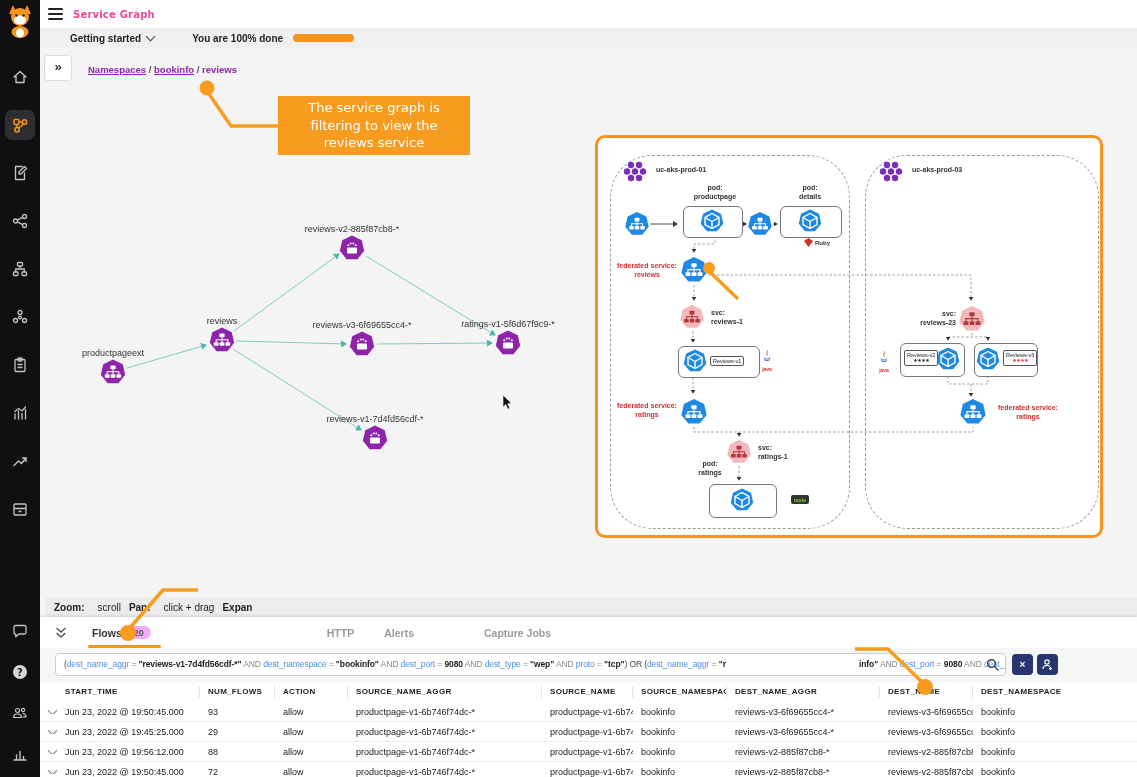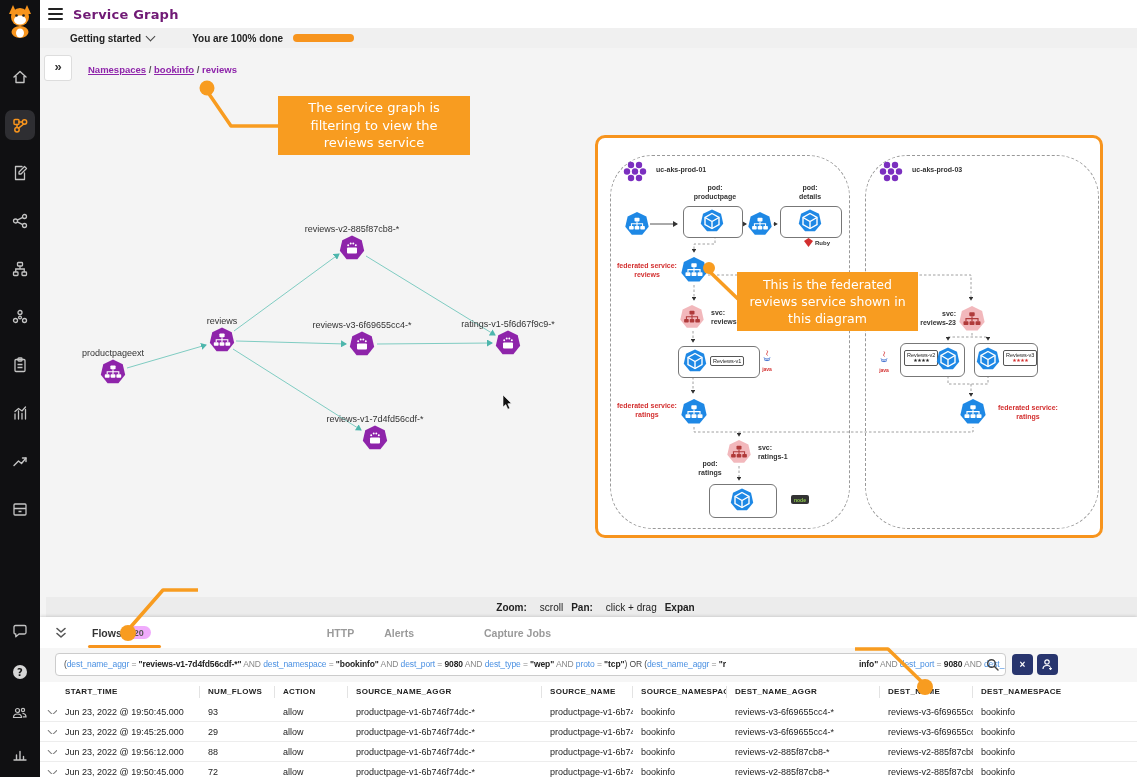--- a/index.html
+++ b/index.html
@@ -9,21 +9,21 @@
   .sidebar{left:0;top:0;width:40px;height:777px;background:#101012;display:flex;flex-direction:column;align-items:center;z-index:30;}
   .logo{margin-top:4px;width:30px;height:34px;}
   .sb-icons{margin-top:24px;display:flex;flex-direction:column;align-items:center;gap:18px;}
   .sb-ic{width:30px;height:30px;display:flex;align-items:center;justify-content:center;border-radius:7px;cursor:pointer;}
   .sb-ic.active{background:#2e2e32;}
   .sb-bottom{margin-top:auto;margin-bottom:8px;display:flex;flex-direction:column;align-items:center;gap:11px;}
   
   .hdr{left:40px;top:0;right:0;height:28px;background:#fff;display:flex;align-items:center;z-index:20;}
   .burger{margin-left:8px;width:15px;display:flex;flex-direction:column;gap:3px;cursor:pointer;}
   .burger i{display:block;height:2px;background:#222;border-radius:1px;}
-  .title{margin-left:10px;font-size:13px;font-weight:bold;color:#701a75;font-family:"DejaVu Sans",sans-serif;letter-spacing:.2px;text-align:center;}
+  .title{margin-left:10px;font-size:10px;font-weight:bold;color:#ec4899;font-family:"DejaVu Sans",sans-serif;letter-spacing:.2px;text-align:center;}
   .gsbar{left:40px;top:28px;right:0;height:20px;background:#f0f0f0;display:flex;align-items:center;z-index:20;}
   .gs-label{margin-left:30px;font-size:10px;font-weight:bold;color:#222;display:flex;align-items:center;gap:6px;cursor:pointer;}
   .gs-status{margin-left:38px;font-size:10px;font-weight:bold;color:#222;}
   .gs-pill{margin-left:10px;width:61px;height:8px;border-radius:4px;background:#F7941D;}
   .chevron{width:6px;height:6px;border-left:1.5px solid #444;border-bottom:1.5px solid #444;transform:rotate(-45deg);display:inline-block;margin-top:-3px;}
   
   .canvas{left:40px;top:48px;right:0;height:569px;background:#f4f4f4;z-index:1;}
   .collapse-btn{left:4px;top:7px;width:26px;height:24px;background:#fff;border:1px solid #ddd;border-radius:3px;color:#333;font-size:13px;text-align:center;line-height:22px;cursor:pointer;font-weight:bold;}
   .crumb{left:48px;top:16px;font-size:9.5px;font-weight:bold;color:#555;}
   .crumb a{color:#8E24AA;text-decoration:underline;cursor:pointer;}
@@ -45,21 +45,21 @@
   .drect{position:absolute;border:1.2px solid #777;border-radius:6px;background:#fff;}
   .lbox{position:absolute;border:1px solid #555;border-radius:2px;background:#fff;font-size:5.5px;color:#222;padding:1px 2px;line-height:1.1;text-align:center;}
   .stars{font-family:"DejaVu Sans",sans-serif;font-size:5px;letter-spacing:-.5px;display:block;}
   .nodebadge{position:absolute;background:#333;color:#8CC84B;font-size:5px;font-weight:bold;border-radius:2px;padding:1.5px 3px;}
   .javatxt{font-size:5px;color:#D32F2F;font-weight:bold;display:block;text-align:center;}
   .rubytxt{font-size:6px;color:#333;font-weight:bold;}
   
   .callout{position:absolute;background:#F89C20;color:#fff;display:flex;align-items:center;justify-content:center;text-align:center;font-family:"DejaVu Sans",sans-serif;line-height:1.38;z-index:60;padding:4px 8px;box-sizing:border-box;}
   .overlay{left:0;top:0;width:1137px;height:777px;z-index:55;pointer-events:none;}
   
-  .hintbar{left:46px;top:597px;right:0;height:20px;background:#ececec;display:flex;align-items:center;font-size:10px;color:#222;z-index:10;justify-content:center;}
+  .hintbar{left:46px;top:597px;right:0;height:20px;background:#ececec;display:flex;align-items:center;font-size:10px;color:#222;z-index:10;}
   .hintbar b{margin-left:8px;}
   .hintbar span{margin-left:13px;}
   .tabsbar{left:40px;top:617px;right:0;height:31px;background:#fff;box-shadow:0 -1px 3px rgba(0,0,0,.12), 0 1px 2px rgba(0,0,0,.12);display:flex;align-items:center;z-index:10;}
   .tab{font-size:10.5px;font-weight:bold;color:#9a9a9a;cursor:pointer;position:relative;height:31px;display:flex;align-items:center;gap:5px;}
   .tab.active{color:#333;}
   .tab.active::after{content:"";position:absolute;left:-4px;right:-10px;bottom:0;height:3px;background:#F7941D;border-radius:2px;}
   .badge{background:#f0abfc;color:#555;font-size:9px;font-weight:bold;border-radius:8px;padding:1.5px 7px;}
   .querystrip{left:40px;top:648px;right:0;height:34px;background:#f6f6f6;z-index:10;}
   .qinput{position:absolute;left:15px;top:5px;width:951px;height:23px;background:#fff;border:1px solid #ccc;border-radius:4px;box-sizing:border-box;overflow:hidden;white-space:pre;font-size:8.5px;letter-spacing:-.1px;line-height:21px;cursor:text;}
   .qa{position:absolute;left:8px;top:0;}
@@ -680,15 +680,14 @@
     </g>
     <g fill="#F89C20">
       <circle cx="207" cy="88" r="7.5"></circle>
       <circle cx="709" cy="268" r="6"></circle>
       <circle cx="128" cy="633" r="8"></circle>
       <circle cx="925" cy="687" r="8"></circle>
     </g>
   </svg>
 
   <div class="callout" style="left:278px;top:96px;width:192px;height:59px;font-size:13px;">The service graph is filtering to view the reviews service</div>
-  <div class="callout" style="left:737px;top:272px;width:181px;height:59px;font-size:12.5px;">This is the federated reviews service shown in this diagram</div>
 
 </div>
 
 </body></html>

